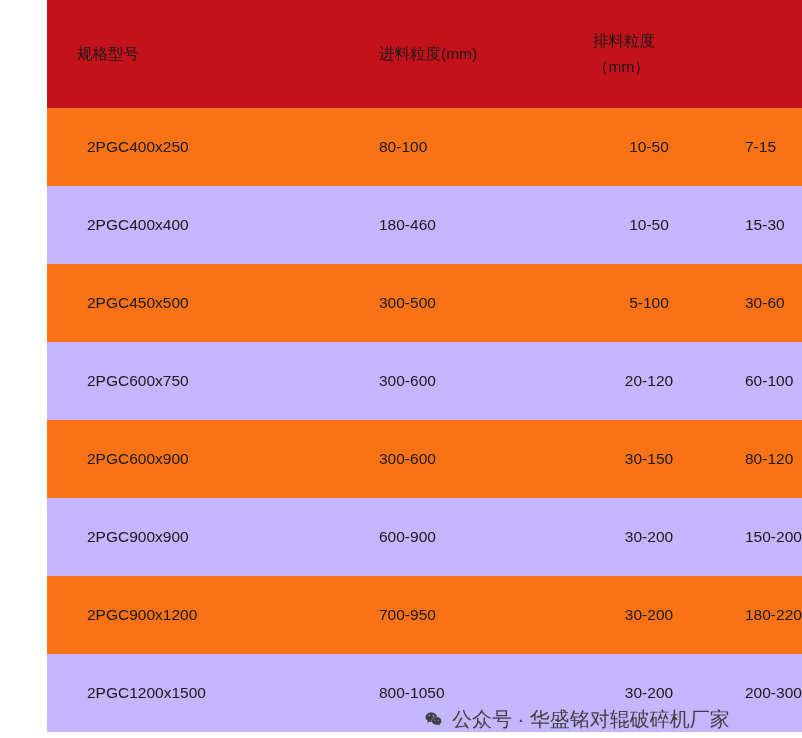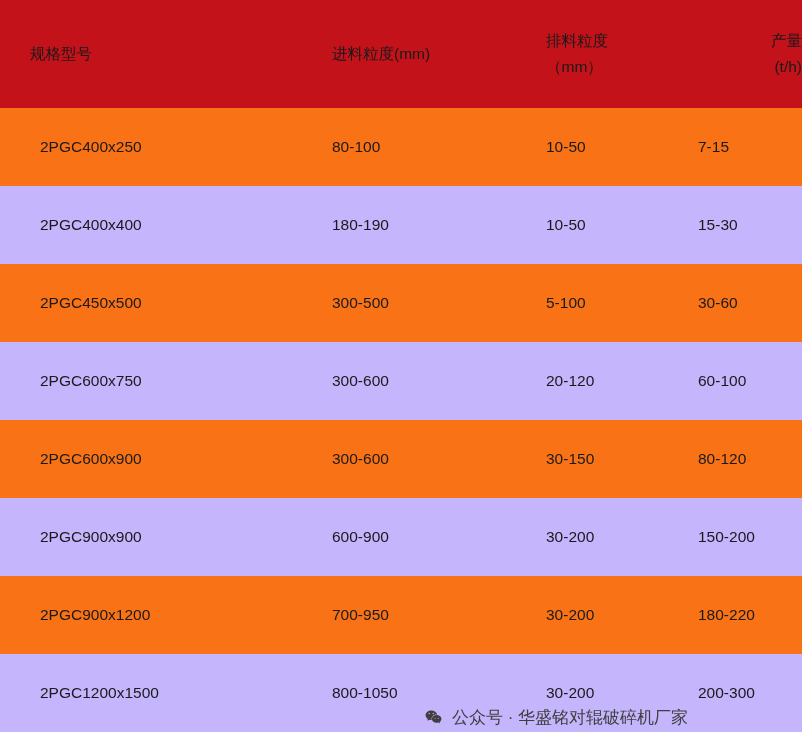--- a/index.html
+++ b/index.html
@@ -37,53 +37,54 @@
   }
   thead th.c1 { padding-left: 30px; }
   thead th.c2 { padding-left: 40px; }
   thead th.c3 { padding-left: 40px; }
   thead th.c4 { padding-left: 40px; text-align: right; }
   tbody td {
     height: 78px;
   }
   tbody td.c1 { padding-left: 40px; }
   tbody td.c2 { padding-left: 40px; }
-  tbody td.c3 { padding-left: 40px; }
+  tbody td.c3 { padding-left: 40px; text-align: center; }
   tbody td.c4 { padding-left: 40px; }
   tbody tr.odd td { background: #f97316; }
   tbody tr.even td { background: #c4b5fd; }
 
   .col1 { width: 292px; }
   .col2 { width: 214px; }
   .col3 { width: 152px; }
   .col4 { width: 144px; }
 
   .watermark {
     position: absolute;
     left: 424px;
     top: 706px;
     display: flex;
     align-items: center;
     gap: 9px;
     color: #3f3f3f;
-    font-size: 17px;
+    font-size: 20px;
     white-space: nowrap;
   }
   .wechat-icon {
     width: 19px;
     height: 19px;
     display: inline-block;
     position: relative;
     flex: 0 0 auto;
   }
   .wechat-icon svg { display: block; }
   .page {
     position: relative;
     width: 706px;
     height: 738px;
+    padding-left: 47px;
   }
 </style>
 </head>
 <body>
 
 <div class="page">
 
   <table class="spec-table">
     <colgroup>
       <col class="col1">
@@ -111,21 +112,21 @@
     </thead>
     <tbody>
       <tr class="odd">
         <td class="c1">2PGC400x250</td>
         <td class="c2">80-100</td>
         <td class="c3">10-50</td>
         <td class="c4">7-15</td>
       </tr>
       <tr class="even">
         <td class="c1">2PGC400x400</td>
-        <td class="c2">180-190</td>
+        <td class="c2">180-460</td>
         <td class="c3">10-50</td>
         <td class="c4">15-30</td>
       </tr>
       <tr class="odd">
         <td class="c1">2PGC450x500</td>
         <td class="c2">300-500</td>
         <td class="c3">5-100</td>
         <td class="c4">30-60</td>
       </tr>
       <tr class="even">

